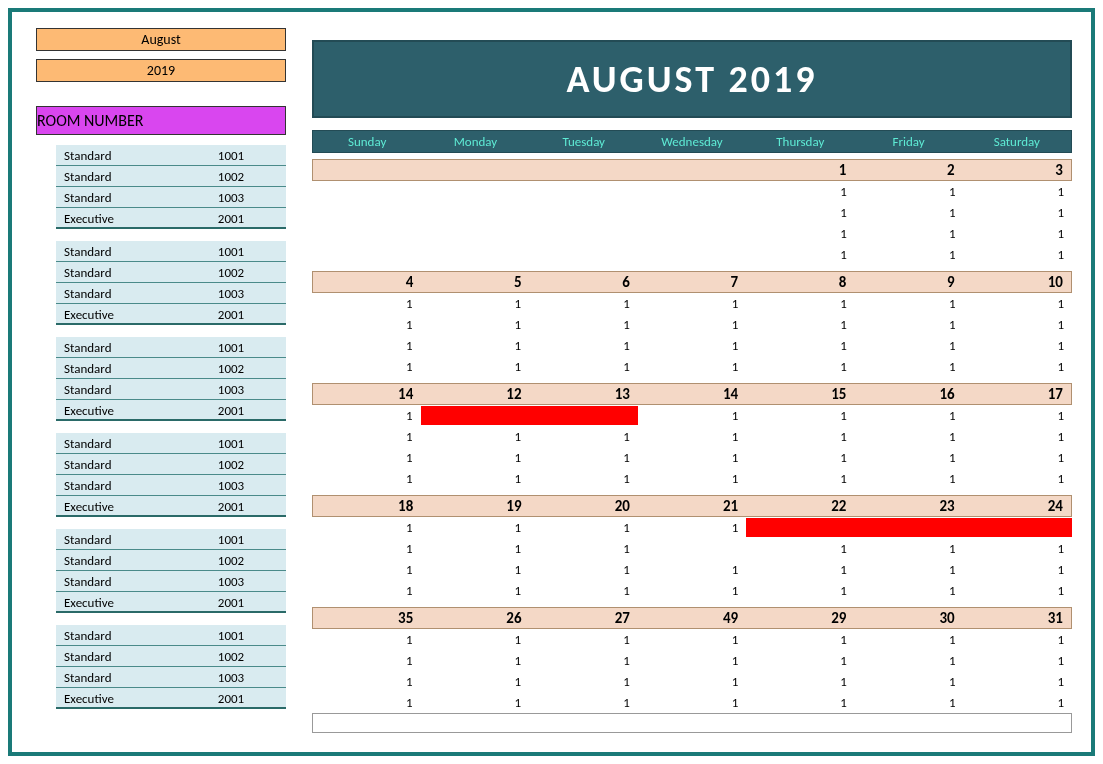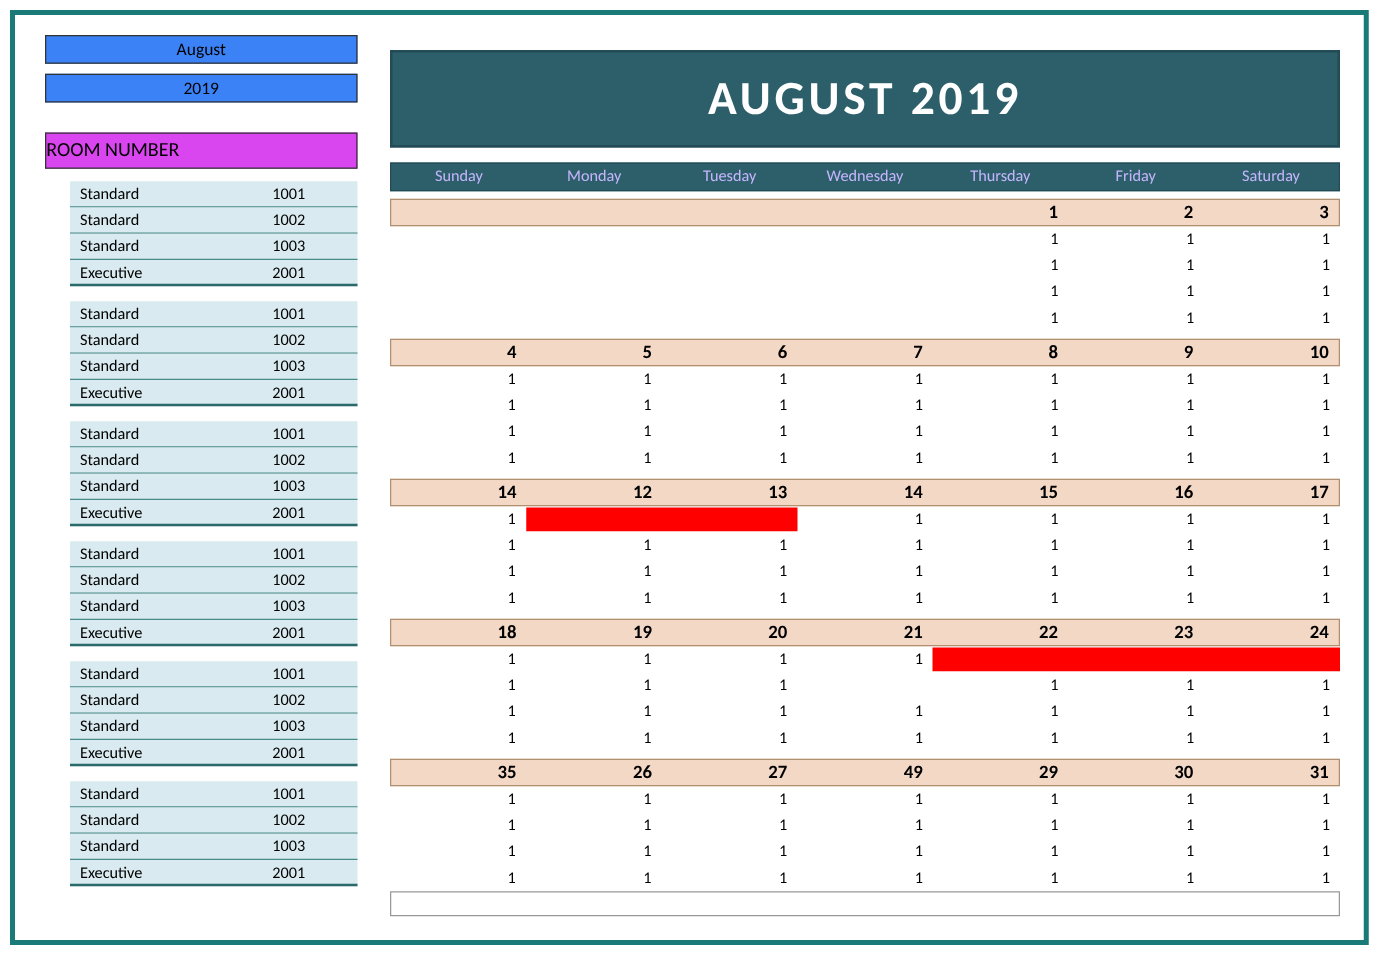--- a/index.html
+++ b/index.html
@@ -20,21 +20,21 @@
   left: 24px;
   top: 16px;
   width: 250px;
 }
 .side-box {
   border: 1px solid #333;
   text-align: center;
   font-size: 14px;
   padding: 2px 0;
   margin-bottom: 8px;
-  background: #3b82f6;
+  background: #fdba74;
 }
 .room-header {
   border: 1px solid #333;
   text-align: left;
   font-size: 16px;
   padding: 4px 0;
   margin-top: 24px;
   margin-bottom: 10px;
   background: #d946ef;
 }
@@ -63,21 +63,21 @@
   text-align: center;
   font-size: 38px;
   font-weight: 600;
   letter-spacing: 3px;
   padding: 14px 0 14px;
   border: 2px solid #234b55;
 }
 .dow-row {
   display: flex;
   background: #2d5f6b;
-  color: #c4b5fd;
+  color: #5eead4;
   font-size: 13px;
   margin-top: 12px;
   border: 1px solid #234b55;
 }
 .dow-cell {
   flex: 1;
   text-align: center;
   padding: 3px 0;
 }
 .cal-grid { }

